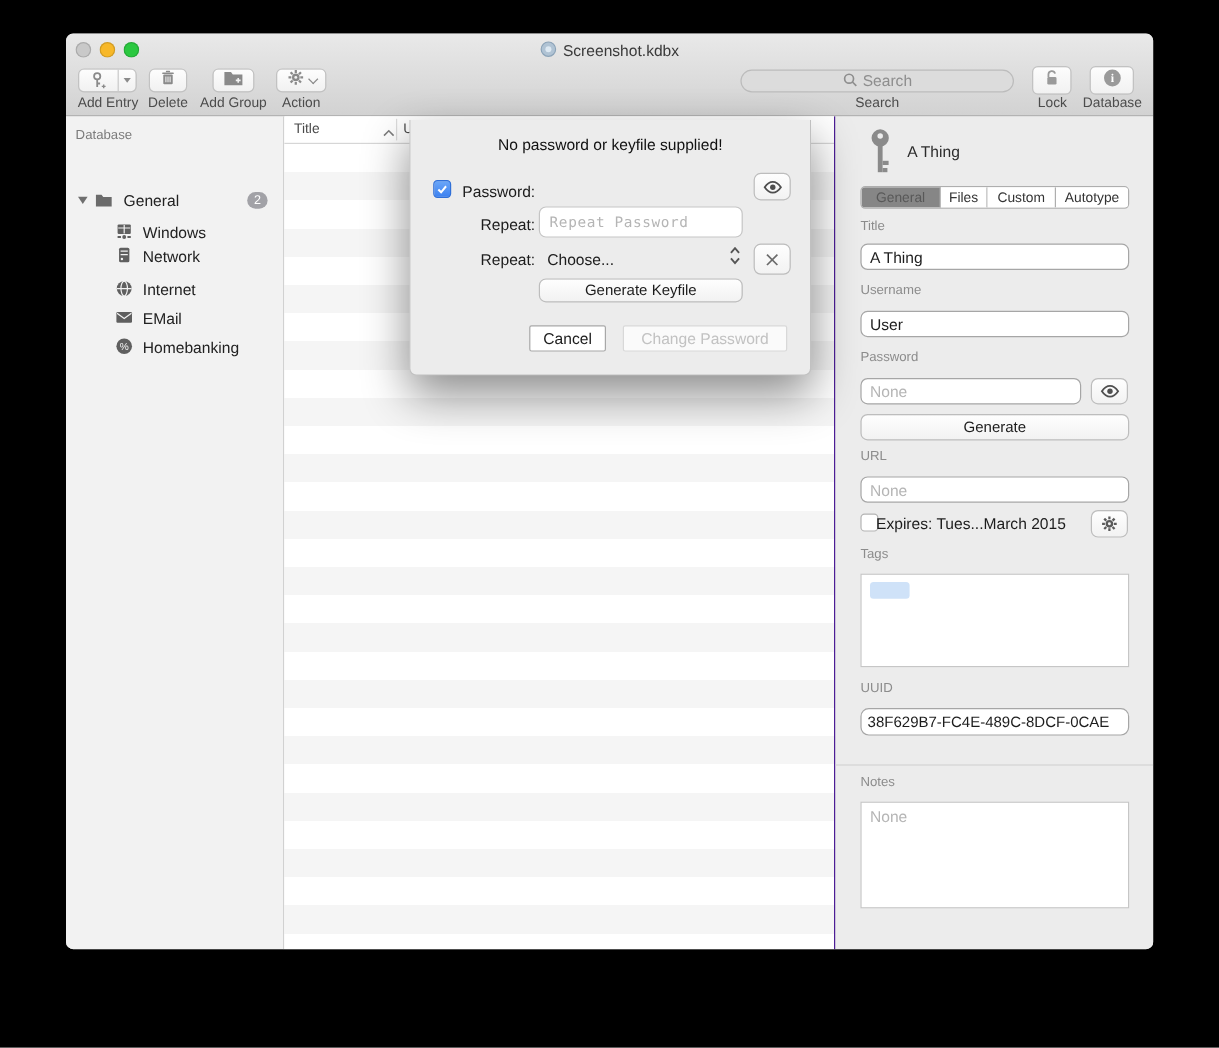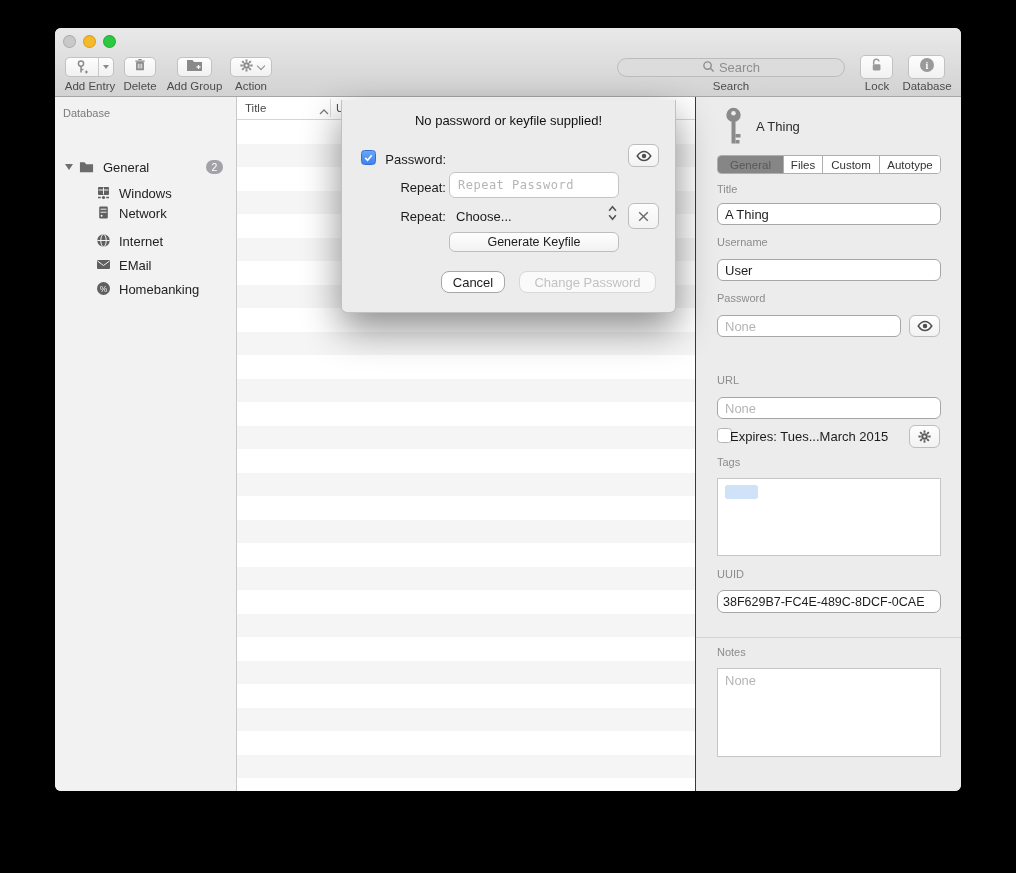--- a/index.html
+++ b/index.html
@@ -76,21 +76,21 @@
     border:1px solid #c5c5c5; border-radius:6px; background:#fff; padding:0 8px;
     font-family:"DejaVu Sans Mono","Liberation Mono",monospace; font-size:12px; color:#222; }
   .sheet-input::placeholder { color:#b5b5b5; letter-spacing:.5px; }
   .sq-btn { position:absolute; left:286px; width:31px; background:linear-gradient(#fefefe,#f2f2f2);
     border:1px solid #bdbdbd; border-radius:6px; display:flex; align-items:center; justify-content:center; }
   .choose { position:absolute; left:114px; top:109px; font-size:13px; color:#1c1c1c; }
   .stepper { position:absolute; left:266px; top:104px; }
   .wide-btn { position:absolute; left:107px; top:132px; width:170px; height:20px;
     background:linear-gradient(#fefefe,#f2f2f2); border:1px solid #bdbdbd; border-radius:6px;
     font-size:12.5px; color:#1c1c1c; display:flex; align-items:center; justify-content:center; }
-  .dlg-btn { position:absolute; top:171px; height:22px; border-radius:8px; font-size:13px;
+  .dlg-btn { position:absolute; top:171px; height:22px; border-radius:2px; font-size:13px;
     display:flex; align-items:center; justify-content:center; }
   .dlg-btn.cancel { left:99px; width:64px; background:#fff; border:1px solid #a8a8a8; color:#1c1c1c; }
   .dlg-btn.disabled { left:177px; width:137px; background:#fafafa; border:1px solid #d8d8d8; color:#c2c2c2; }
 
   
   .inspector { position:absolute; left:640px; top:69px; bottom:0; width:266px;
     background:#ececec; border-left:1px solid #4c1d95; }
   .insp-label { position:absolute; left:21px; font-size:11px; color:#8c8c8c; }
   .insp-input { position:absolute; left:21px; width:224px; height:22px;
     border:1px solid #a6a6a6; border-radius:6px; background:#fff; padding:0 7px;
@@ -122,20 +122,29 @@
 <body>
 
 <div class="window">
 
   <div class="header">
     <div class="traffic">
       <div class="light close"></div>
       <div class="light min"></div>
       <div class="light zoom"></div>
     </div>
+    <div class="titlewrap">
+      <span>
+        <svg width="14" height="14" viewBox="0 0 14 14">
+            <circle cx="7" cy="7" r="6" fill="#b0c3d4" stroke="#8ba3b8"></circle>
+            <circle cx="7" cy="7" r="2.5" fill="#dce8f2"></circle>
+          </svg>
+      </span>
+      <span>Screenshot.kdbx</span>
+    </div>
 
     <div class="tbtn" style="left:10px; width:49px;">
       <div class="split-seg" style="width:33px;">
         <svg width="16" height="16" viewBox="0 0 16 16">
             <g fill="none" stroke="#8a8a8a" stroke-width="1.5">
               <circle cx="7" cy="4.6" r="2.6"></circle>
               <line x1="7" y1="7.2" x2="7" y2="13.5"></line>
               <line x1="7" y1="10.6" x2="9.4" y2="10.6"></line>
             </g>
             <g stroke="#8a8a8a" stroke-width="1.2">
@@ -393,20 +402,21 @@
 
     <div class="insp-label" style="top:195px;">Password</div>
     <input class="insp-input short" style="top: 218px;" type="text" placeholder="None">
     <div class="insp-btn" style="left:213px; top:218px; width:31px; height:22px;">
       <svg width="18" height="12" viewBox="0 0 24 16">
           <path d="M12 2C7 2 3 8 3 8s4 6 9 6 9-6 9-6-4-6-9-6z" fill="none" stroke="#4f4f4f" stroke-width="2"></path>
           <circle cx="12" cy="8" r="3" fill="#4f4f4f"></circle>
         </svg>
     </div>
 
+    <div class="insp-btn" style="left:21px; top:248px; width:224px; height:22px;">Generate</div>
 
     <div class="insp-label" style="top:277px;">URL</div>
     <input class="insp-input" style="top: 300px;" type="text" placeholder="None">
 
     <div class="checkbox unchecked" style="left:21px; top:331px;"></div>
     <div class="expires-label">Expires: Tues...March 2015</div>
     <div class="insp-btn" style="left:213px; top:328px; width:31px; height:23px;">
       <svg width="15" height="15" viewBox="0 0 16 16">
           <g stroke="#5a5a5a" stroke-width="2">
             <line x1="8" y1="1.5" x2="8" y2="4"></line>

